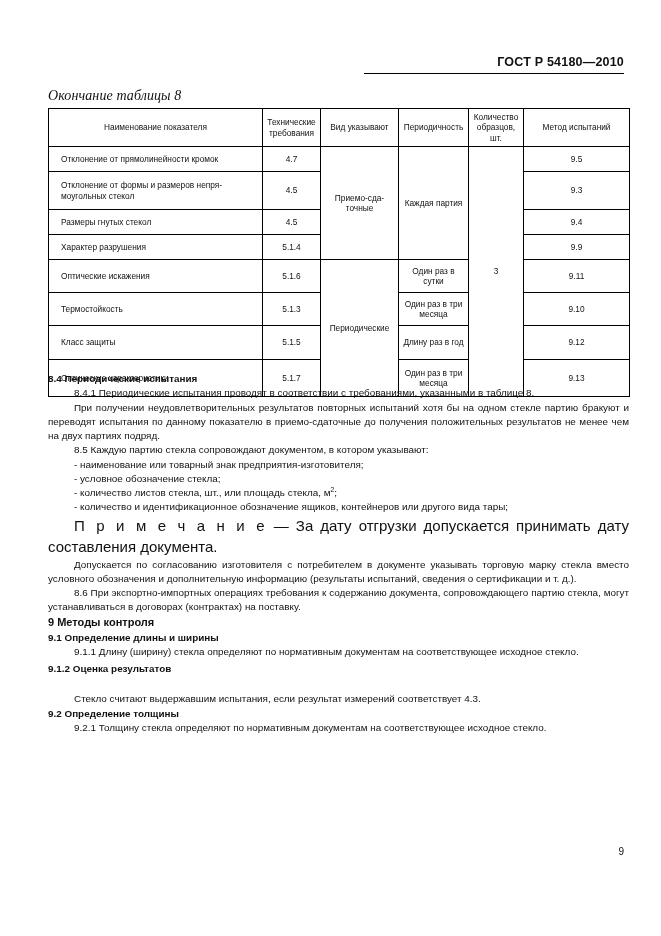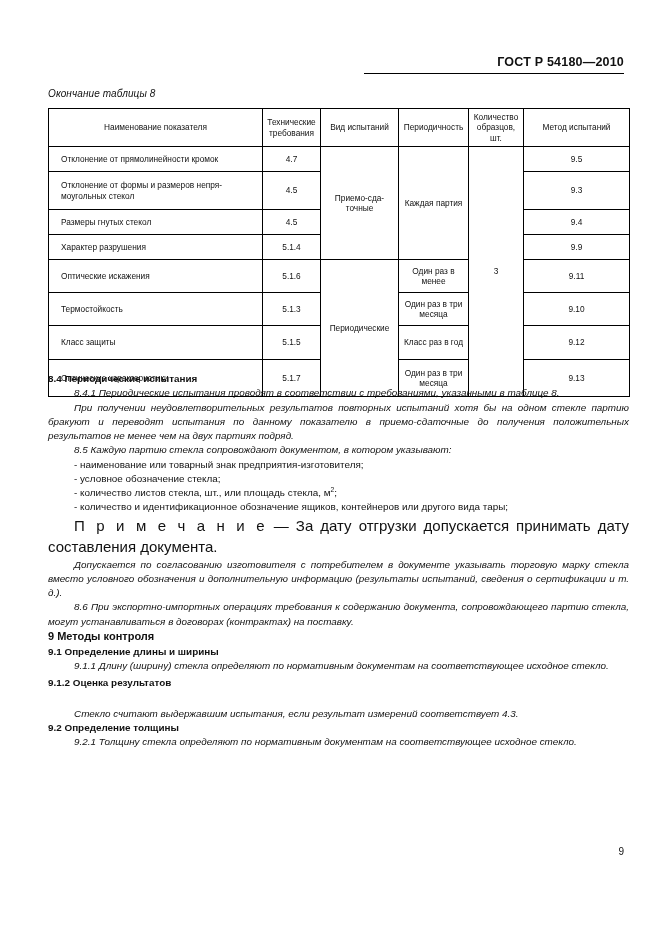--- a/index.html
+++ b/index.html
@@ -45,23 +45,23 @@
     margin-top: 3px;
     border-bottom: 1.3px solid #000;
     width: 100%;
   }
 
   
   .table-caption {
     position: absolute;
     left: 48px;
     top: 88px;
-    font-size: 10px;
+    font-size: 14px;
     font-style: italic;
-    font-family: Liberation Sans, sans-serif;
+    font-family: Liberation Serif, serif;
     letter-spacing: 0.1px;
   }
 
   
   .tbl-wrap {
     position: absolute;
     left: 48px;
     top: 108px;
     width: 581px;
   }
@@ -119,21 +119,21 @@
     font-size: 11px;
     margin-top: 21px;
     margin-bottom: 15px;
   }
   .h-sub {
     font-weight: bold;
     font-size: 9.9px;
     margin-top: 15px;
     margin-bottom: 8px;
   }
-  .indent { text-indent: 26px; font-style: italic; }
+  .indent { text-indent: 26px; }
   .gap-sm { margin-top: 7px; }
   .gap-md { margin-top: 11px; }
   .bullet { text-indent: 26px; }
   .note {
     text-indent: 26px;
     font-size: 15px;
     margin-top: 11px;
   }
   .note .nlabel { letter-spacing: 2.2px; }
   sup { font-size: 0.68em; vertical-align: super; line-height: 0; }
@@ -166,21 +166,21 @@
         <col style="width:58px">
         <col style="width:78px">
         <col style="width:70px">
         <col style="width:55px">
         <col style="width:106px">
       </colgroup>
       <thead>
         <tr>
           <th>Наименование показателя</th>
           <th>Технические требования</th>
-          <th>Вид испытаний</th>
+          <th>Вид указывают</th>
           <th>Периодичность</th>
           <th>Количество образцов, шт.</th>
           <th>Метод испытаний</th>
         </tr>
       </thead>
       <tbody>
         <tr>
           <td class="name tbl-outer-top">Отклонение от прямолинейности кромок</td>
           <td class="tbl-outer-top">4.7</td>
           <td class="tbl-outer-top" rowspan="4">Приемо-сда-точные</td>
@@ -200,33 +200,33 @@
         </tr>
         <tr>
           <td class="name">Характер разрушения</td>
           <td>5.1.4</td>
           <td>9.9</td>
         </tr>
         <tr>
           <td class="name" style="height:28px">Оптические искажения</td>
           <td>5.1.6</td>
           <td rowspan="4">Периодические</td>
-          <td>Один раз в менее</td>
+          <td>Один раз в сутки</td>
           <td>9.11</td>
         </tr>
         <tr>
           <td class="name" style="height:28px">Термостойкость</td>
           <td>5.1.3</td>
           <td>Один раз в три месяца</td>
           <td>9.10</td>
         </tr>
         <tr>
           <td class="name" style="height:29px">Класс защиты</td>
           <td>5.1.5</td>
-          <td>Класс раз в год</td>
+          <td>Длину раз в год</td>
           <td>9.12</td>
         </tr>
         <tr>
           <td class="name" style="height:32px">Оптические характеристики</td>
           <td>5.1.7</td>
           <td>Один раз в три месяца</td>
           <td>9.13</td>
         </tr>
       </tbody>
     </table>

